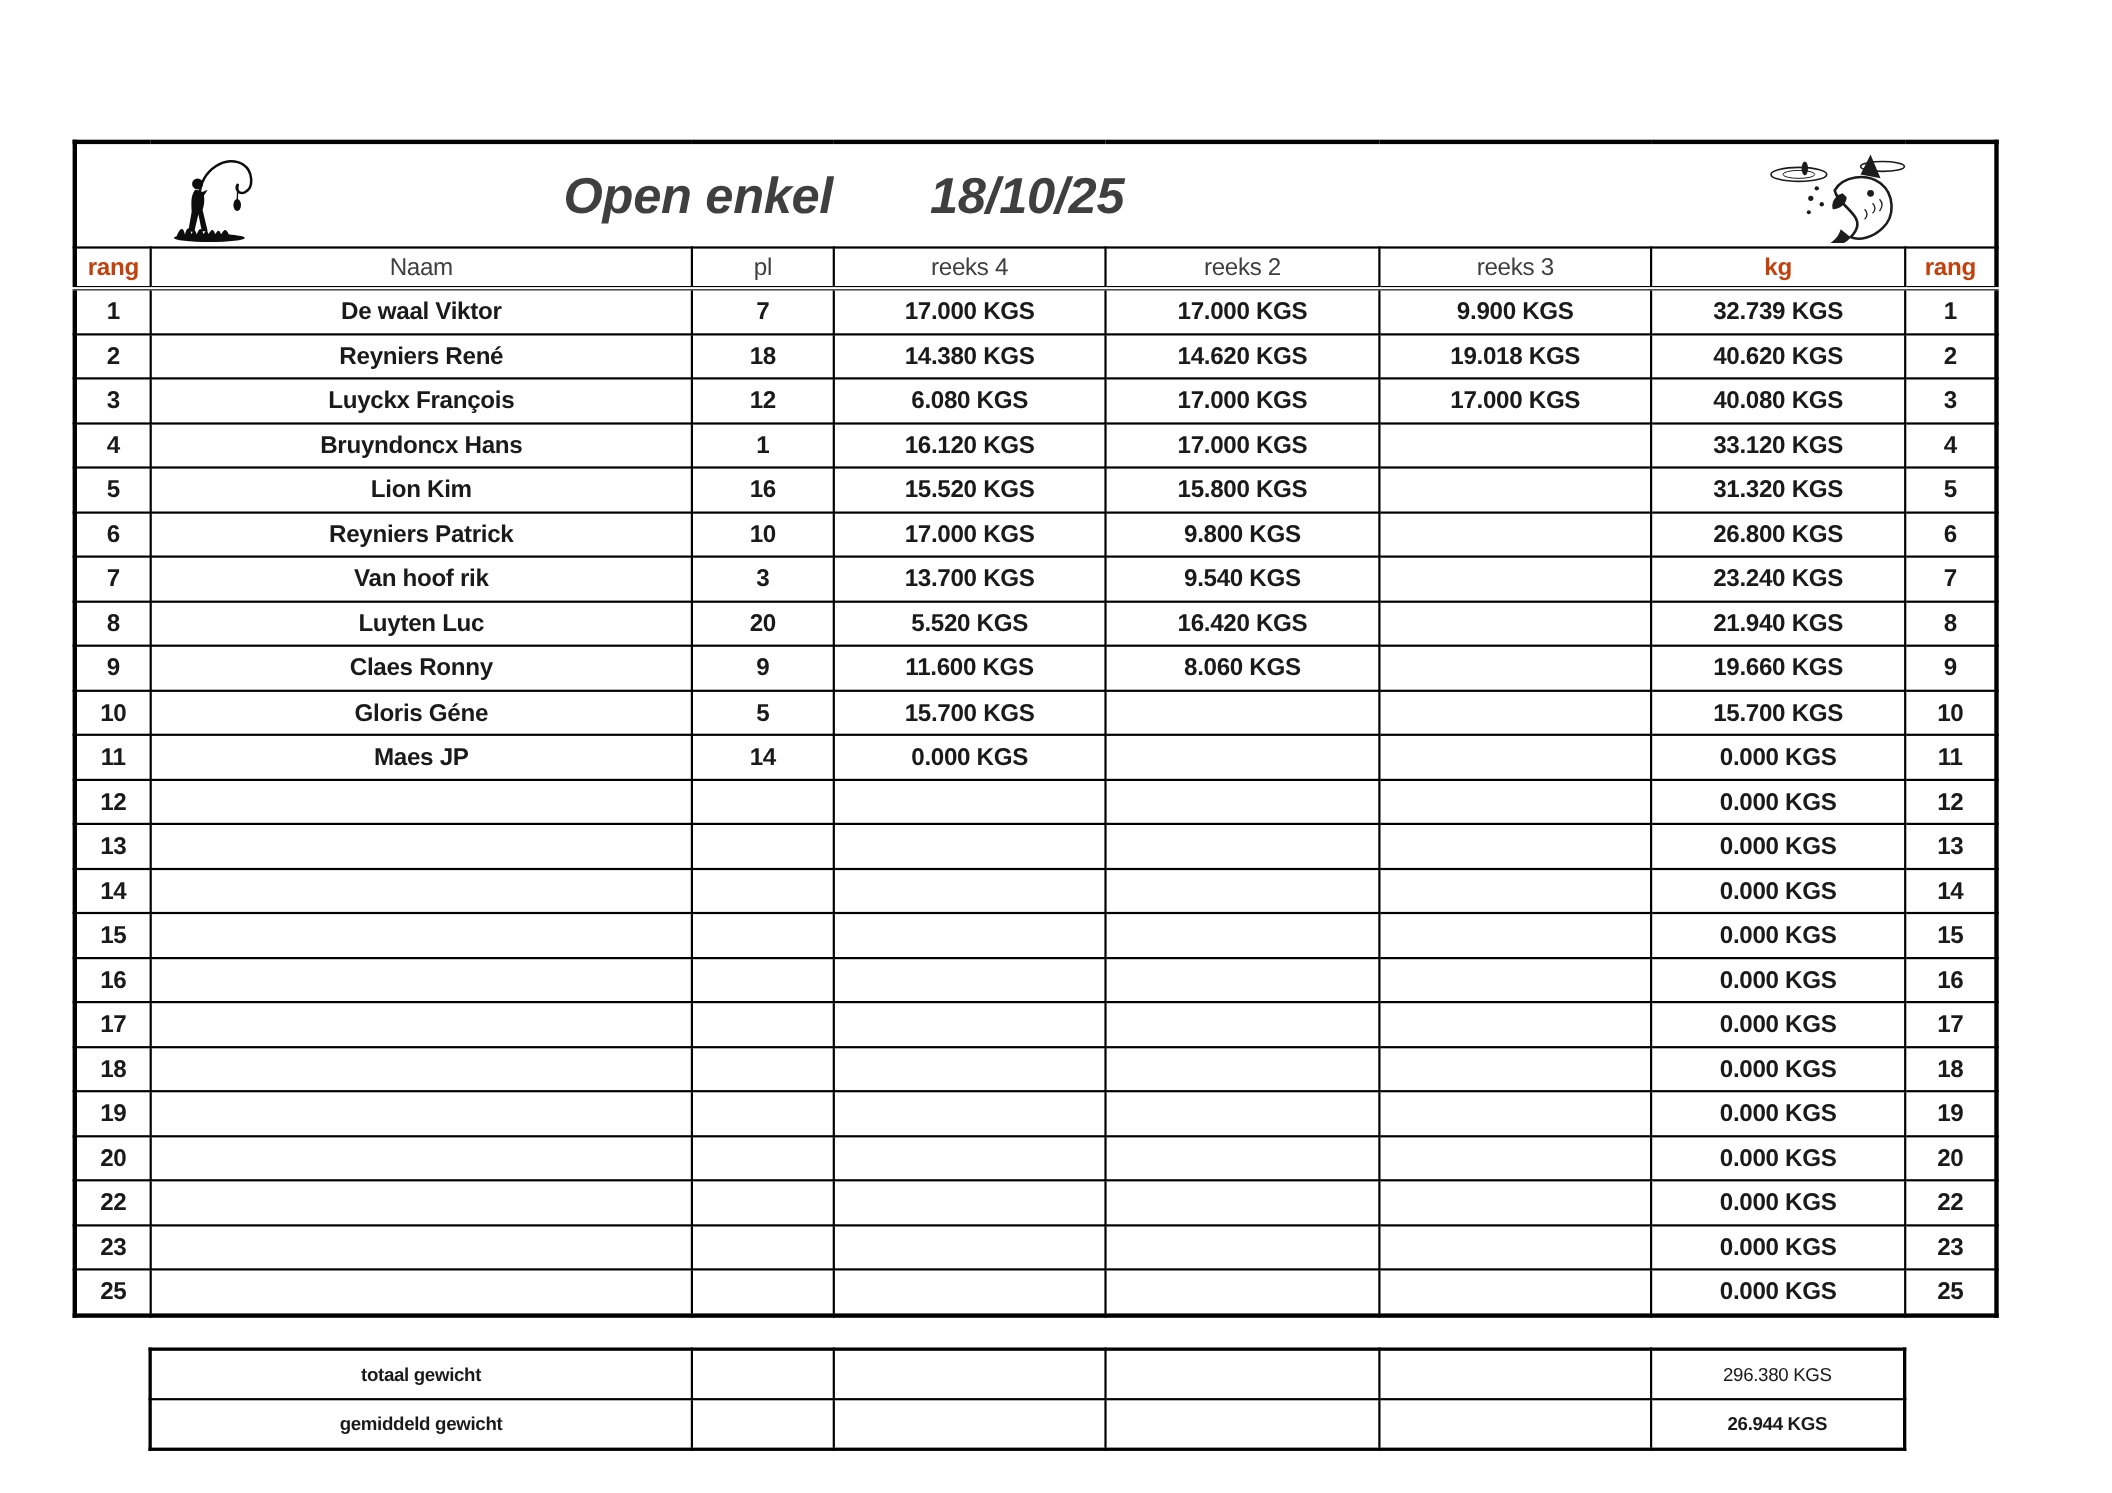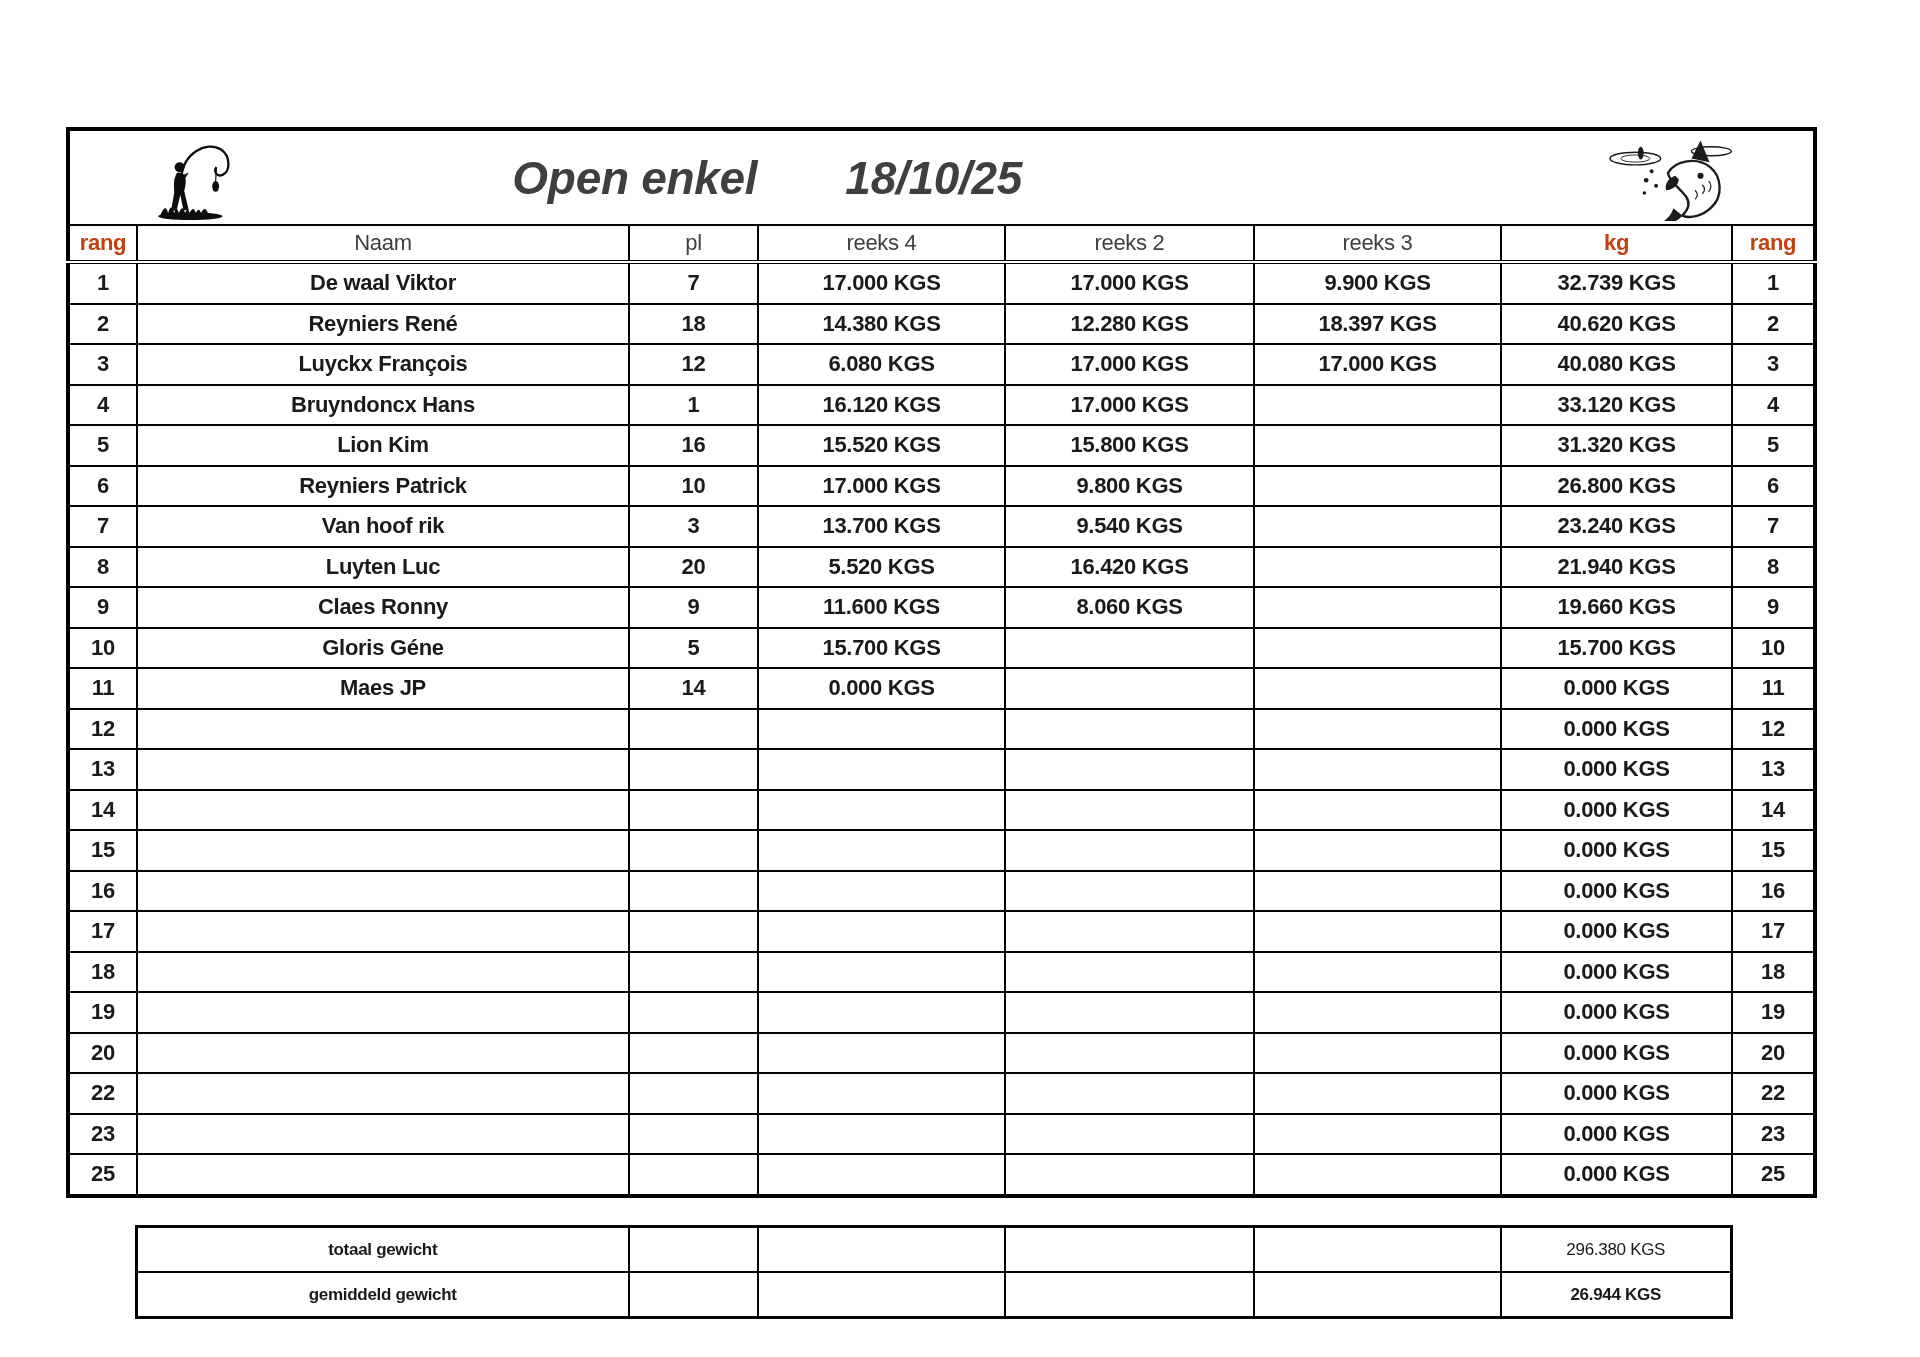--- a/index.html
+++ b/index.html
@@ -107,22 +107,22 @@
           <td>17.000 KGS</td>
           <td>9.900 KGS</td>
           <td class="thickL">32.739 KGS</td>
           <td class="thickL">1</td>
         </tr>
         <tr class="c-black">
           <td>2</td>
           <td>Reyniers René</td>
           <td>18</td>
           <td>14.380 KGS</td>
-          <td>12.280 KGS</td>
-          <td>18.397 KGS</td>
+          <td>14.620 KGS</td>
+          <td>19.018 KGS</td>
           <td class="thickL">40.620 KGS</td>
           <td class="thickL">2</td>
         </tr>
         <tr class="c-black">
           <td>3</td>
           <td>Luyckx François</td>
           <td>12</td>
           <td>6.080 KGS</td>
           <td>17.000 KGS</td>
           <td>17.000 KGS</td>

